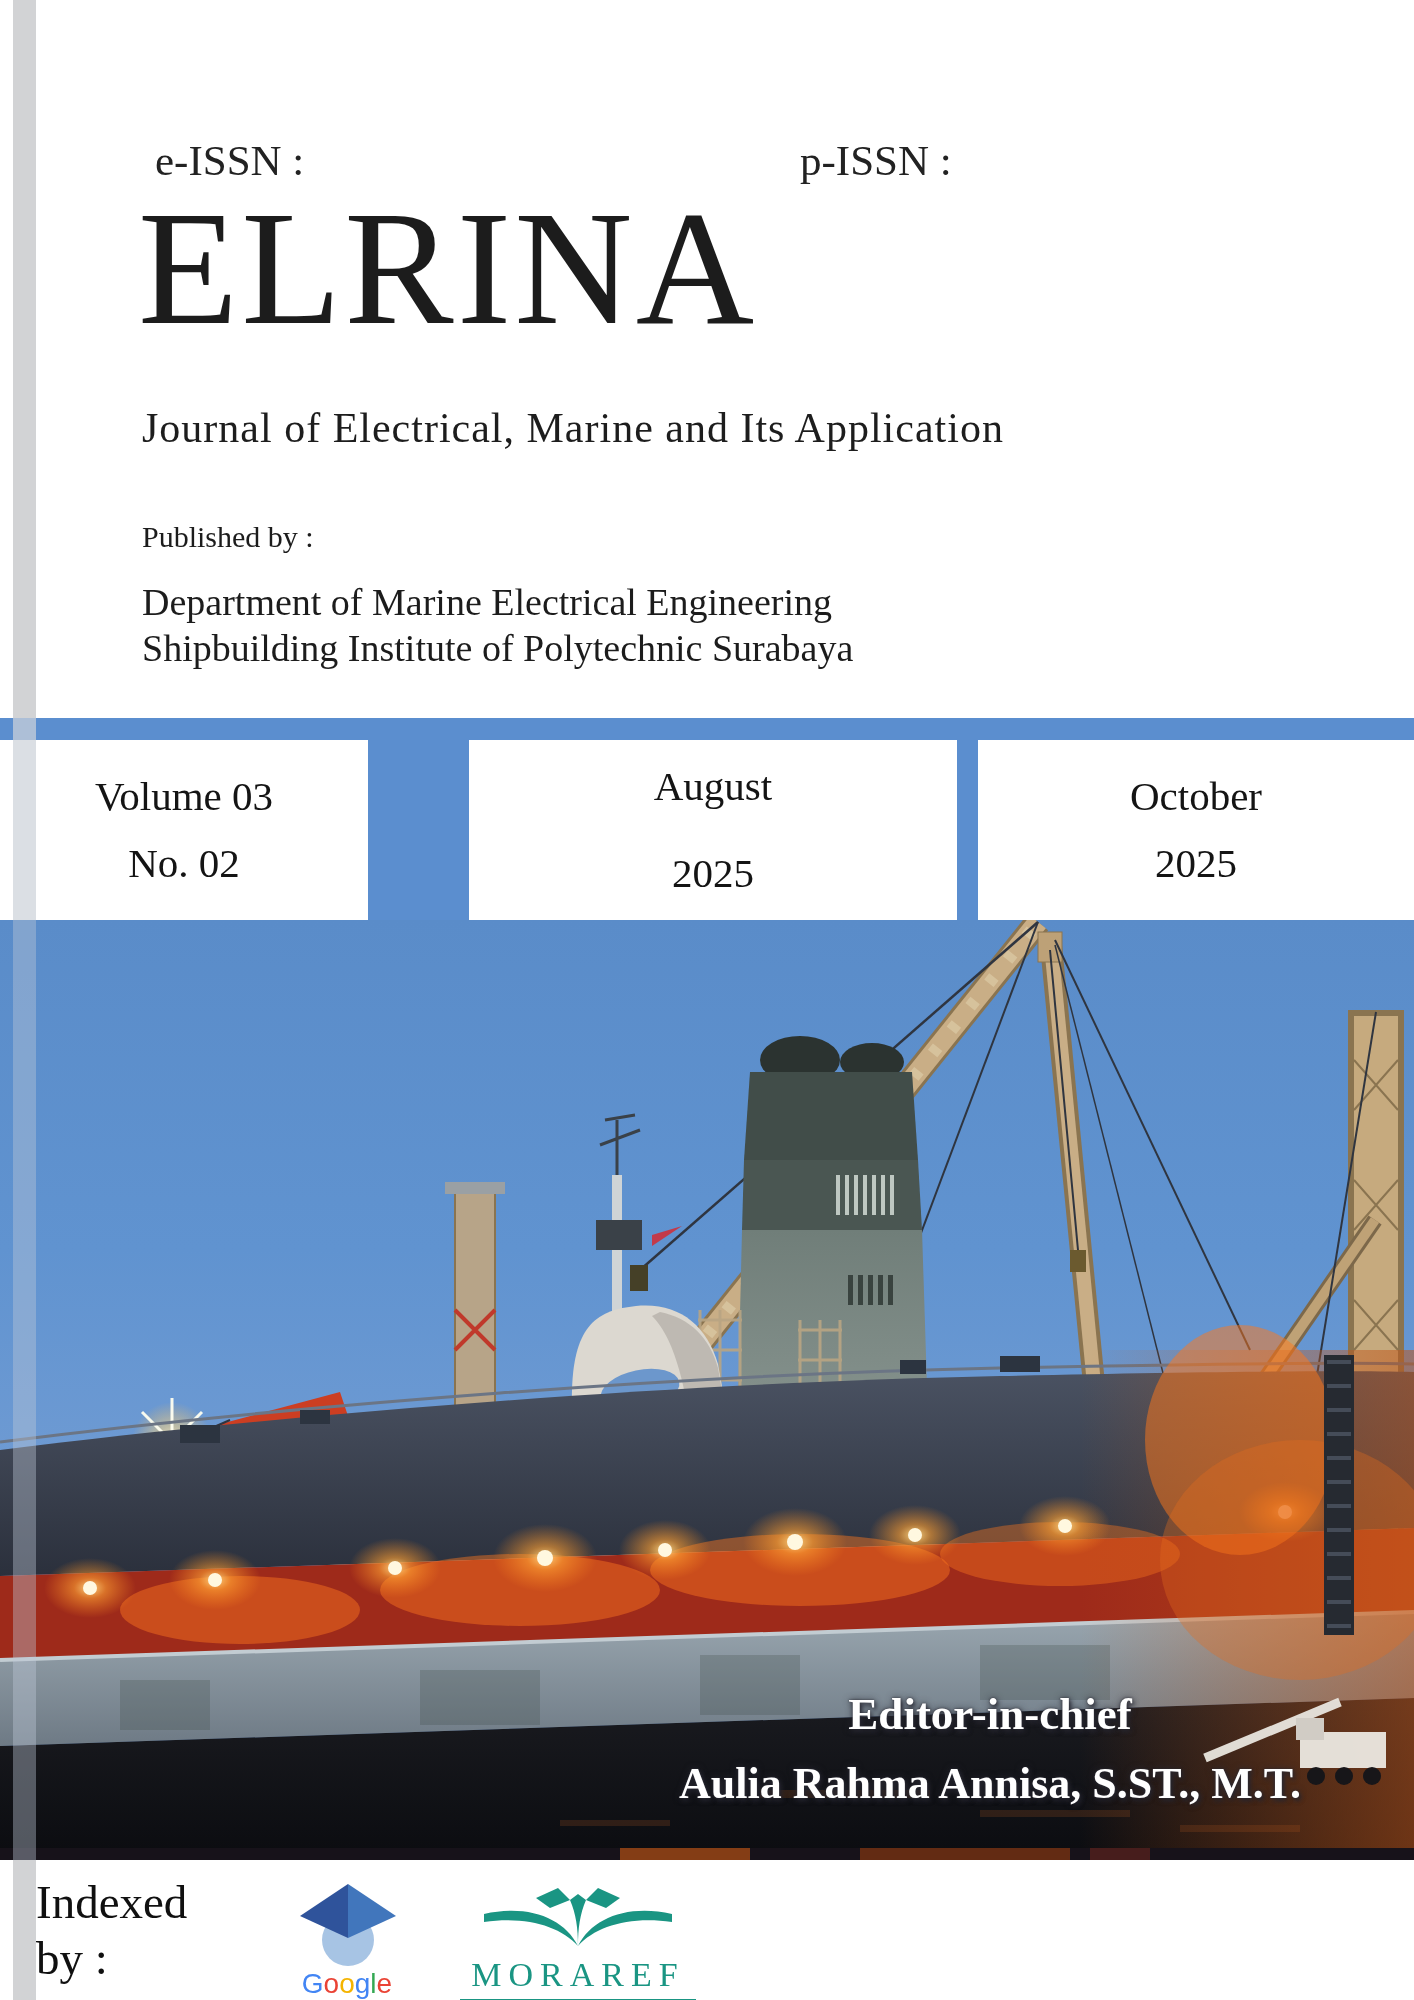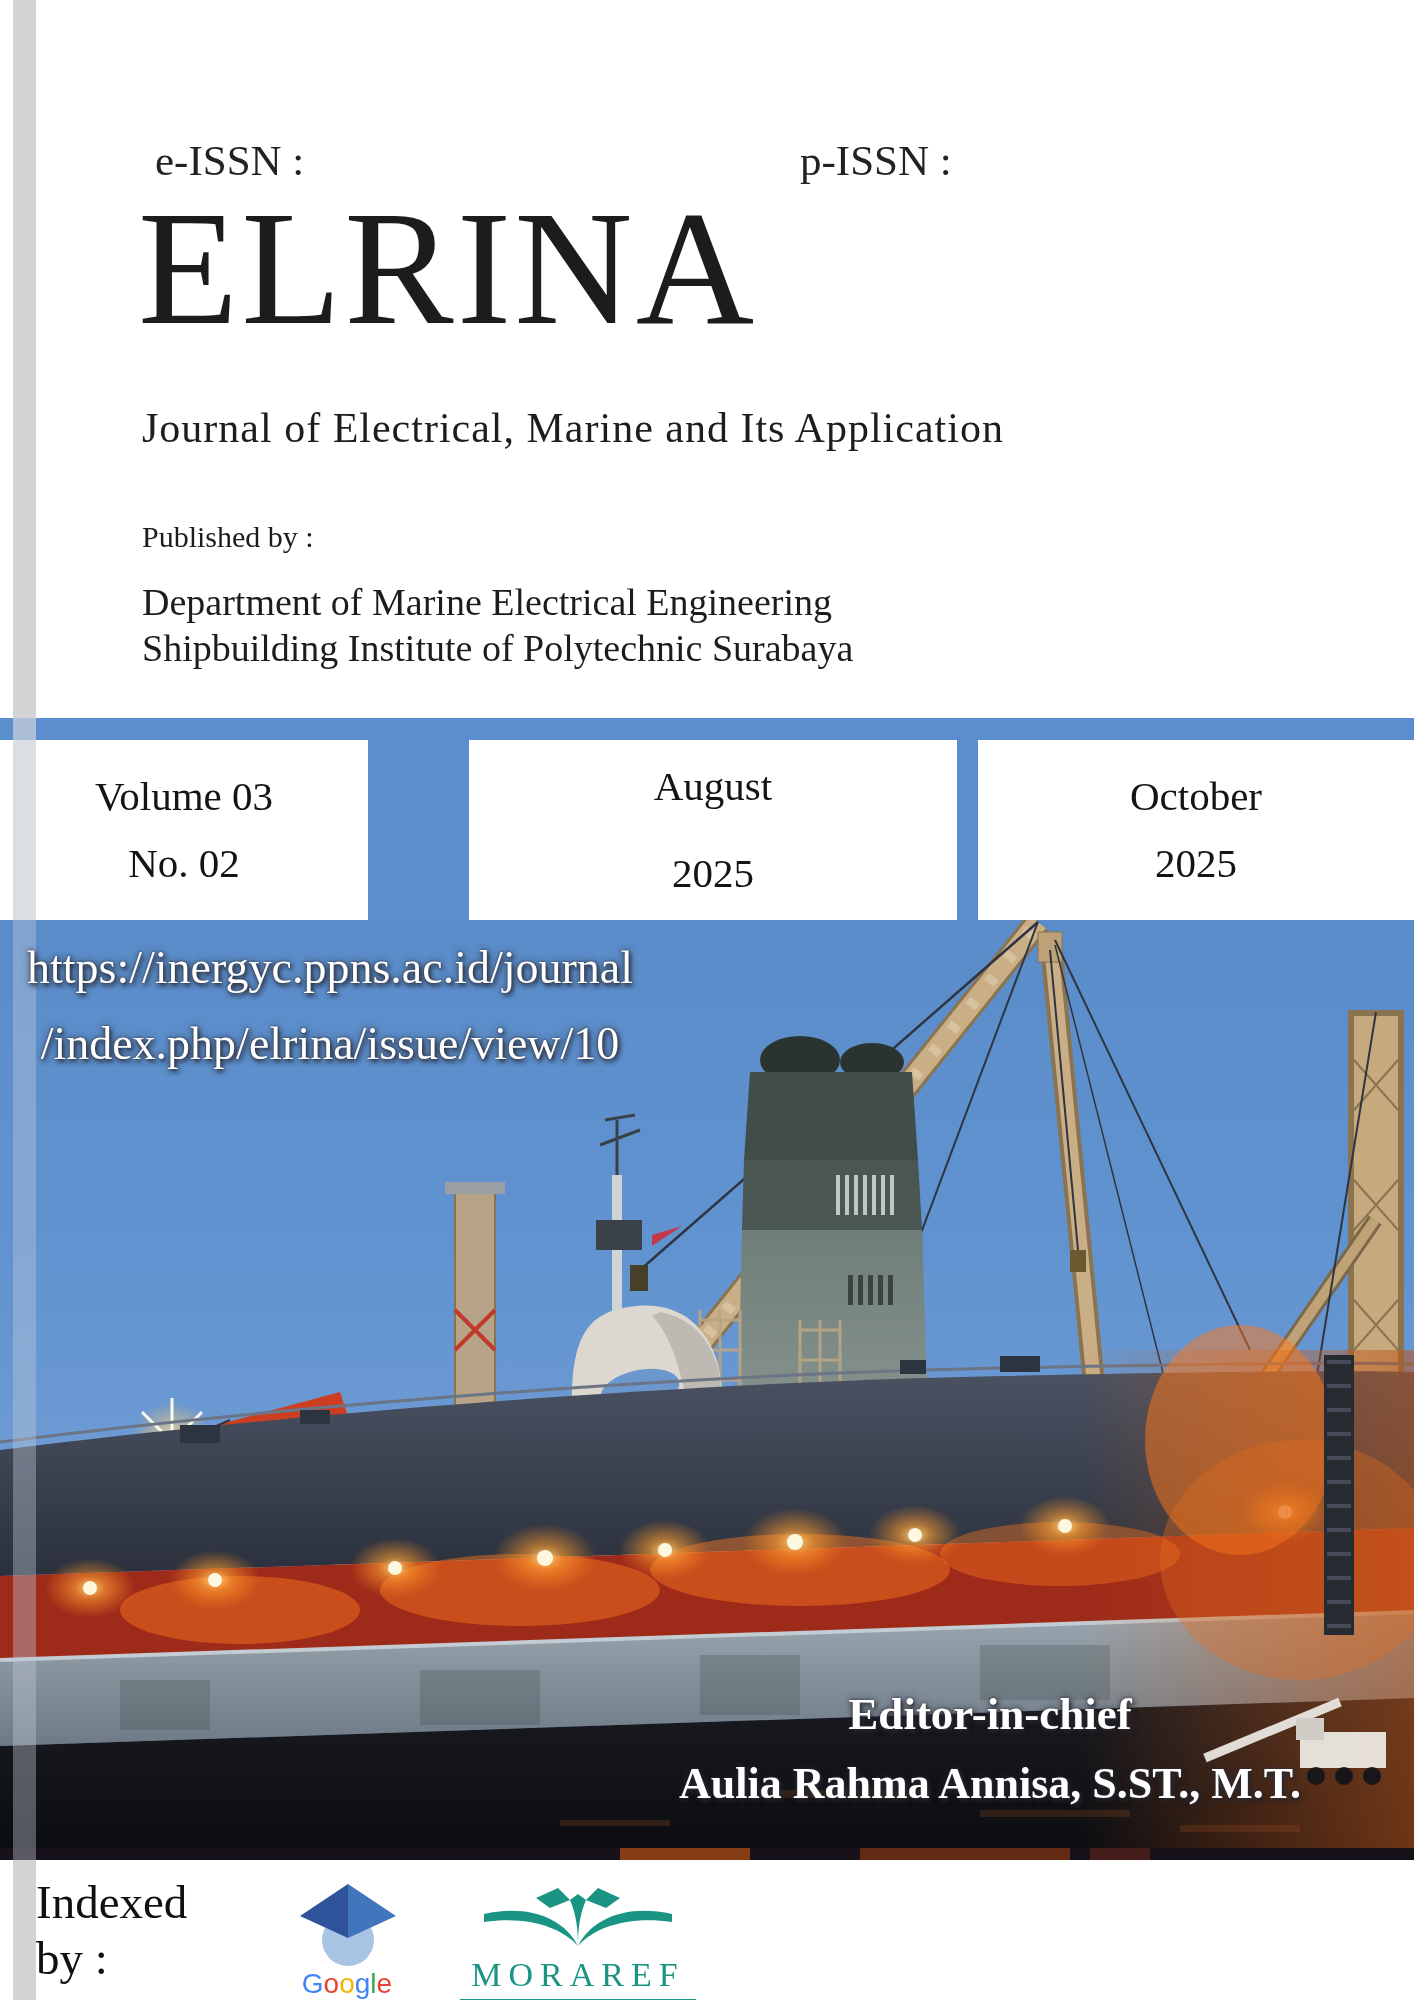--- a/index.html
+++ b/index.html
@@ -307,24 +307,20 @@
       <g>
         <rect x="0" y="928" width="1414" height="12" fill="#17121a"></rect>
         <rect x="620" y="928" width="130" height="12" fill="rgba(180,80,20,0.7)"></rect>
         <rect x="860" y="928" width="210" height="12" fill="rgba(150,60,15,0.6)"></rect>
         <rect x="1090" y="928" width="60" height="12" fill="rgba(120,40,30,0.5)"></rect>
       </g>
 
       <rect x="13" y="0" width="23" height="940" fill="rgba(190,200,214,0.4)"></rect>
     </svg>
 
-    <div class="overlay-text url-block">
-      <div>https://inergyc.ppns.ac.id/journal</div>
-      <div>/index.php/elrina/issue/view/10</div>
-    </div>
 
     <div class="overlay-text editor-block">
       <div class="editor-label">Editor-in-chief</div>
       <div class="editor-name">Aulia Rahma Annisa, S.ST., M.T.</div>
     </div>
   </div>
 
   <div class="abs footer">
     <div class="indexed">
       <div>Indexed</div>

